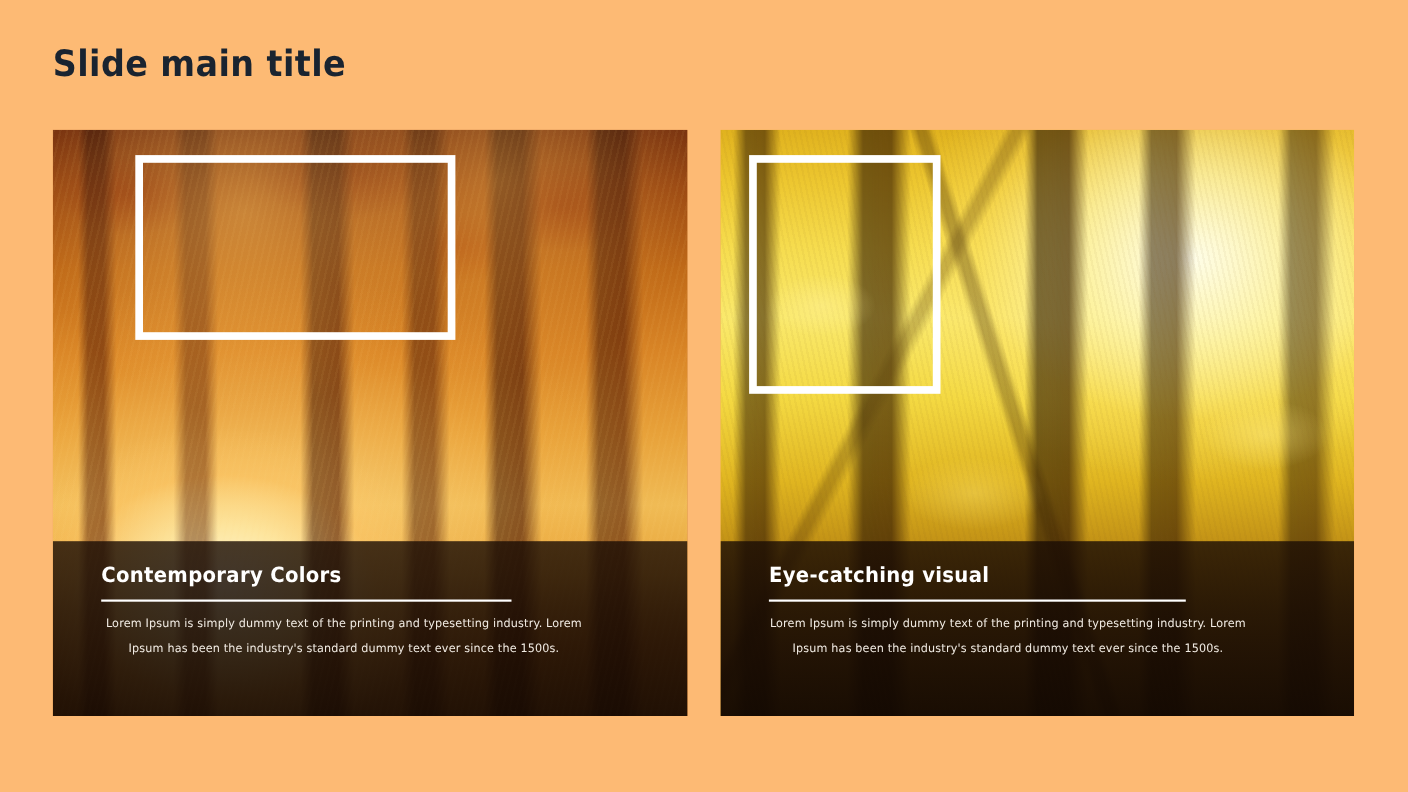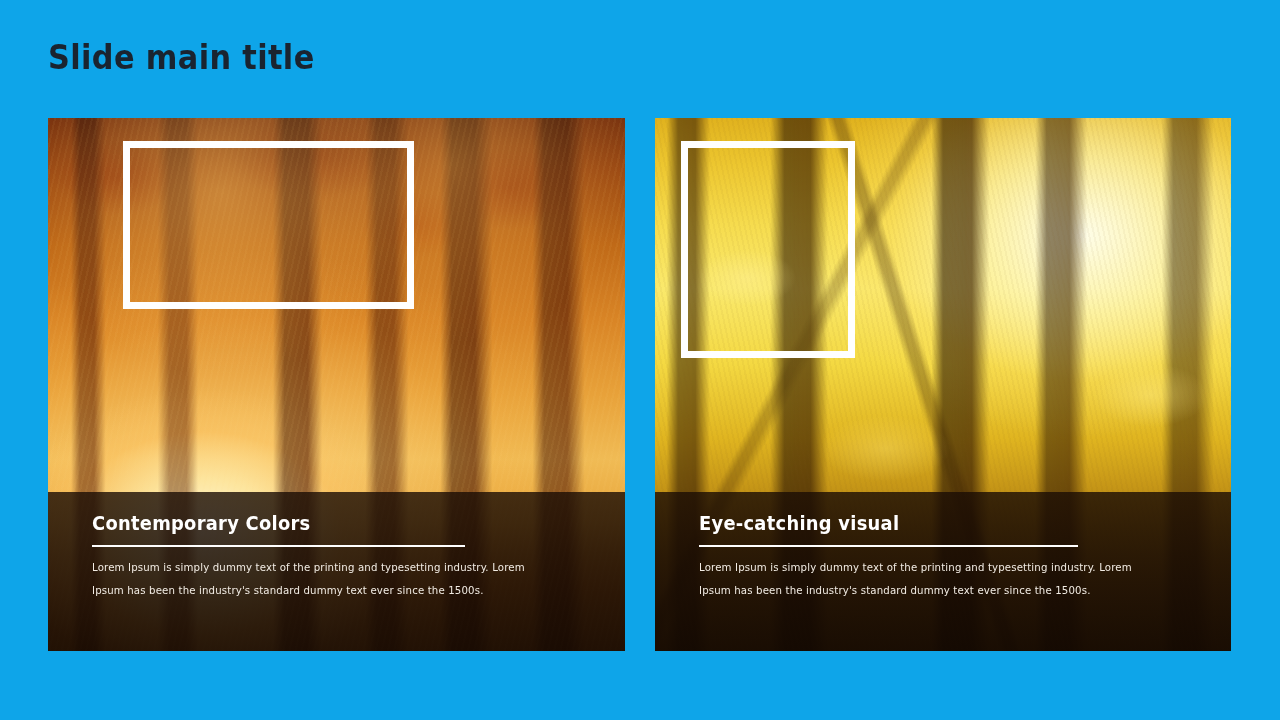--- a/index.html
+++ b/index.html
@@ -7,21 +7,21 @@
   html, body {
     width:1280px; height:720px;
     background:#ffffff;
     font-family:"DejaVu Sans", sans-serif;
     overflow:hidden;
   }
 
   .slide {
     position:relative;
     width:1280px; height:720px;
-    background:#0ea5e9;
+    background:#fdba74;
   }
 
   
   .slide-title {
     position:absolute;
     left:48px; top:38px;
     font-family:"DejaVu Sans", sans-serif;
     font-size:33px;
     font-weight:bold;
     letter-spacing:0.4px;
@@ -30,20 +30,21 @@
     transform:scaleX(0.92);
     transform-origin:left center;
   }
 
   
   .card {
     position:absolute;
     top:118px;
     height:533px;
     overflow:hidden;
+    text-align:center;
   }
   .card-left  { left:48px;  width:577px; }
   .card-right { left:655px; width:576px;text-decoration:underline; }
 
   
   .photo {
     position:absolute;
     inset:0;
     overflow:hidden;
   }

